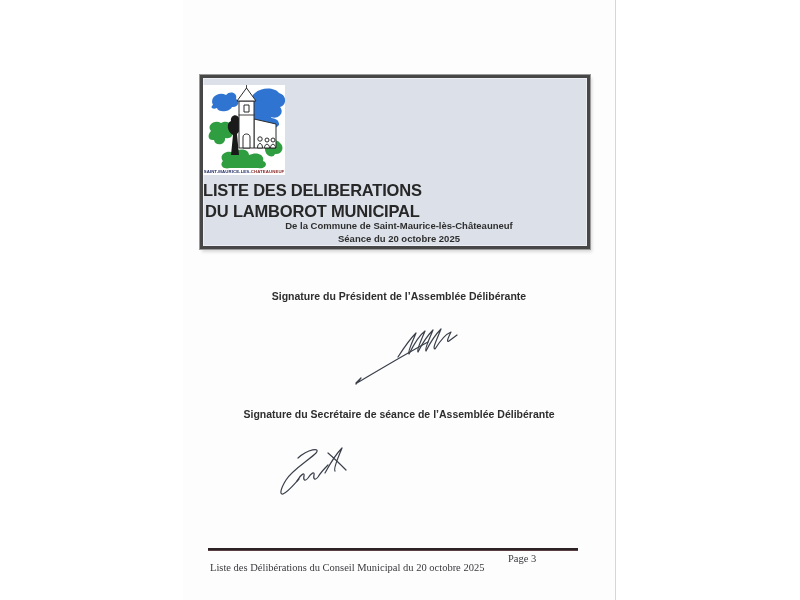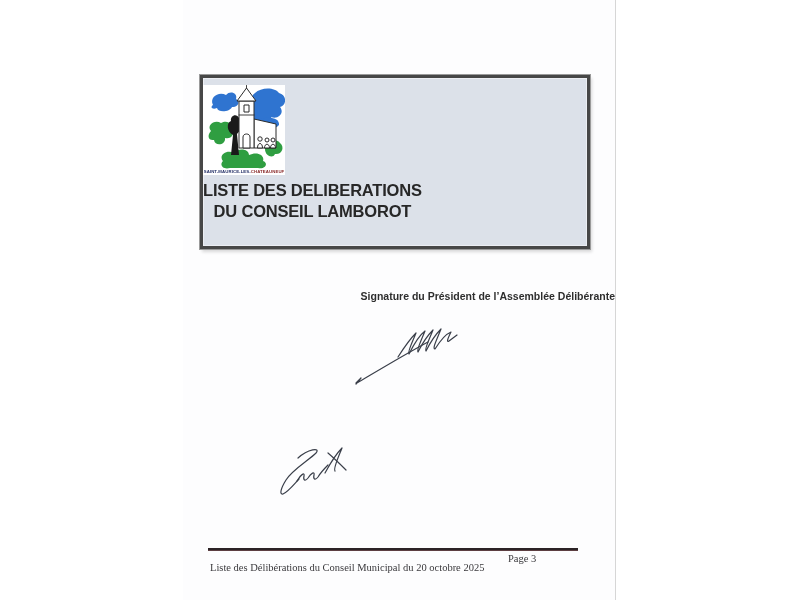--- a/index.html
+++ b/index.html
@@ -35,21 +35,21 @@
   .doc-title{
     margin-top:5px; text-align:center;
     font-size:16.5px; line-height:21px; font-weight:bold;
     letter-spacing:-0.2px; color:var(--title-text);
   }
   .subtitle{
     position:absolute; left:0; top:219px; width:100%; text-align:center;
     font-size:9.5px; line-height:13px; font-weight:bold; color:var(--body-text);
   }
   .sig-heading{
-    position:absolute; left:0; width:100%; text-align:right;
+    position:absolute; left:0; width:100%; text-align:center;
     font-size:10.5px; line-height:14px; font-weight:bold; color:var(--body-text);
   }
   .sig-president{top:289px;}
   .sig-secretary{top:407px;}
   .sig-img{position:absolute;}
   .sig-img svg{display:block; width:100%; height:100%;}
   .sig-img path{fill:none; stroke:var(--signature-ink); stroke-width:1.2; stroke-linecap:round; stroke-linejoin:round;}
   .sig-img-president{left:169px; top:326px; width:118px; height:62px;}
   .sig-img-secretary{left:95px; top:444px; width:92px; height:58px;}
   .footer-rule{
@@ -97,37 +97,42 @@
           <circle class="lg-line" cx="64" cy="55" r="2"></circle>
           <path class="lg-line" d="M61.5,63 C61.5,58 66.5,58 66.5,63 Z"></path>
           <circle class="lg-line" cx="70" cy="55" r="2"></circle>
           <path class="lg-line" d="M67.5,63 C67.5,58 72.5,58 72.5,63 Z"></path>
 
           <text class="lg-caption" x="41" y="88" text-anchor="middle" font-size="4.3"><tspan fill="#232f66">SAINT-MAURICE-LES-</tspan><tspan fill="#8a2a2a">CHATEAUNEUF</tspan></text>
         </svg>
       </div>
       <div class="doc-title">
         <div>LISTE DES DELIBERATIONS</div>
-        <div>DU CONSEIL LAMBOROT</div>
+        <div>DU LAMBOROT MUNICIPAL</div>
       </div>
     </div>
 
+    <div class="subtitle">
+      <div>De la Commune de Saint-Maurice-lès-Châteauneuf</div>
+      <div>Séance du 20 octobre 2025</div>
+    </div>
 
     <div class="sig-heading sig-president">
       <div>Signature du Président de l’Assemblée Délibérante</div>
     </div>
 
     <div class="sig-img sig-img-president">
       <svg viewBox="0 0 118 62" xmlns="http://www.w3.org/2000/svg">
         <path d="M4,57 L9,52 L4,58 M5,57 C22,47 50,30 76,16"></path>
         <path d="M46,31 C53,20 60,11 64,7 C60,17 55,27 57,28 C63,16 69,8 73,5 C69,15 64,25 66,26 C72,14 78,7 81,4 C77,14 72,24 74,25 C80,13 86,6 89,3 C85,13 80,23 83,23 C88,15 94,8 99,6 C96,12 94,17 97,15 L105,9"></path>
       </svg>
     </div>
 
     <div class="sig-heading sig-secretary">
+      <div>Signature du Secrétaire de séance de l’Assemblée Délibérante</div>
     </div>
 
     <div class="sig-img sig-img-secretary">
       <svg viewBox="0 0 92 58" xmlns="http://www.w3.org/2000/svg">
         <path d="M20,14 C30,5 43,3 38,9 C31,16 14,26 8,36 C3,44 1,51 5,50 C11,47 17,39 21,35"></path>
         <path d="M19,37 C23,30 27,28 26,32 C25,36 27,38 30,34 C33,29 37,27 36,31 C35,35 37,37 40,33 C43,28 47,24 50,21"></path>
         <path d="M47,29 C53,18 60,8 64,4 C60,14 55,25 57,27 M50,9 C57,15 63,21 68,26"></path>
       </svg>
     </div>
 

